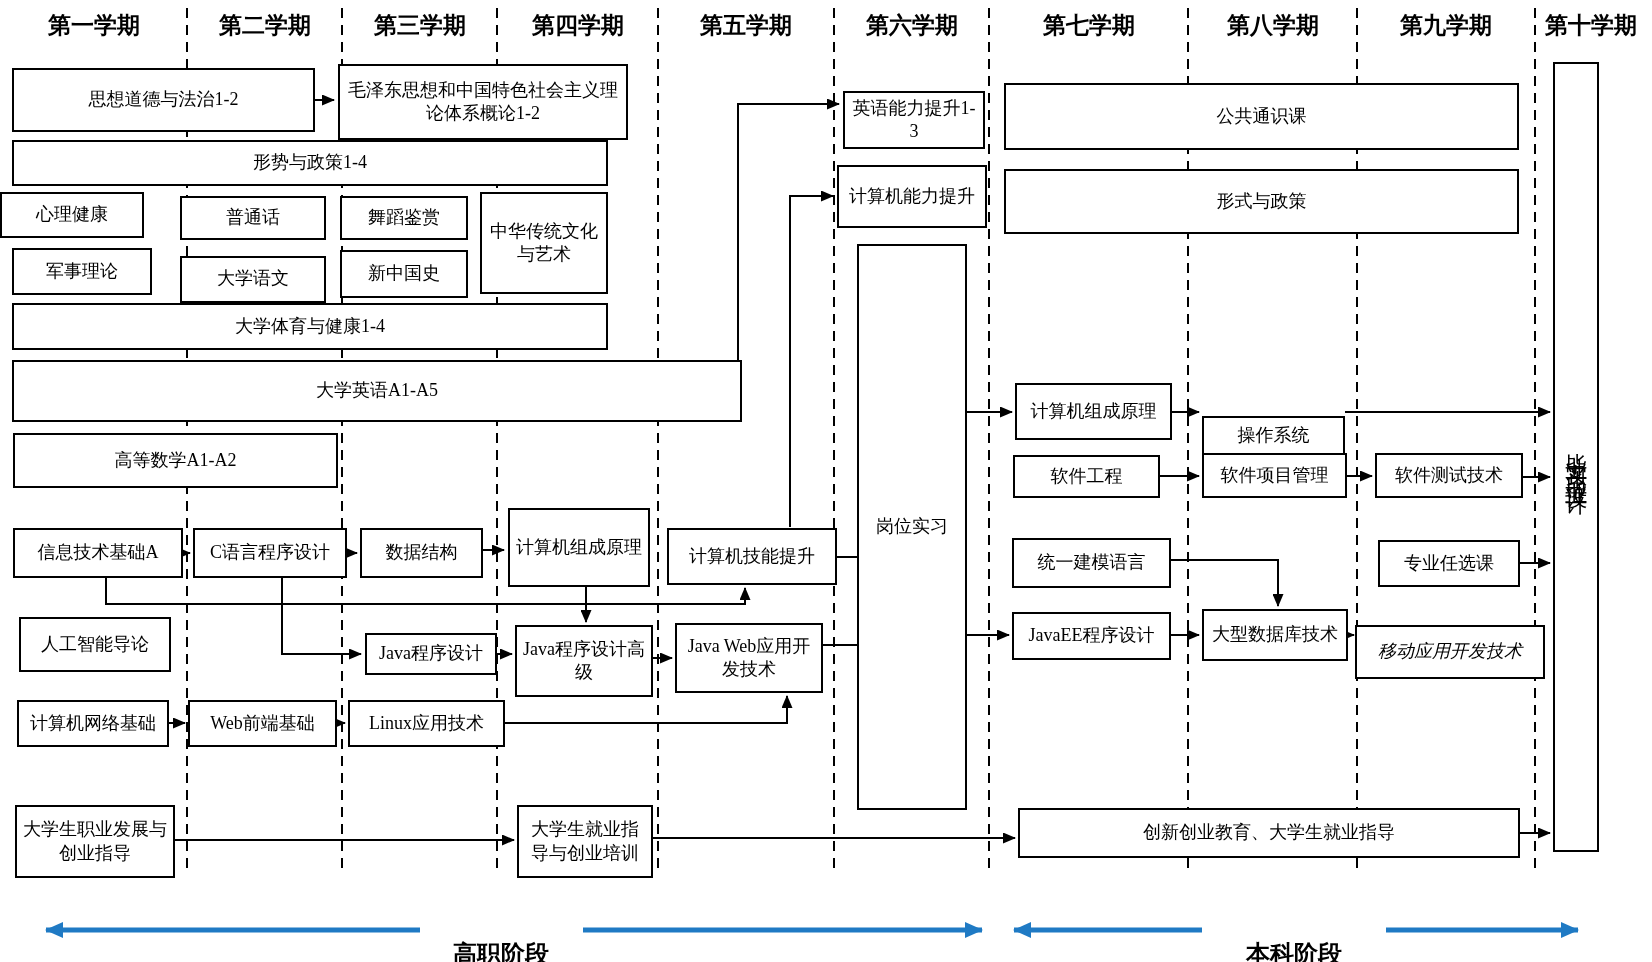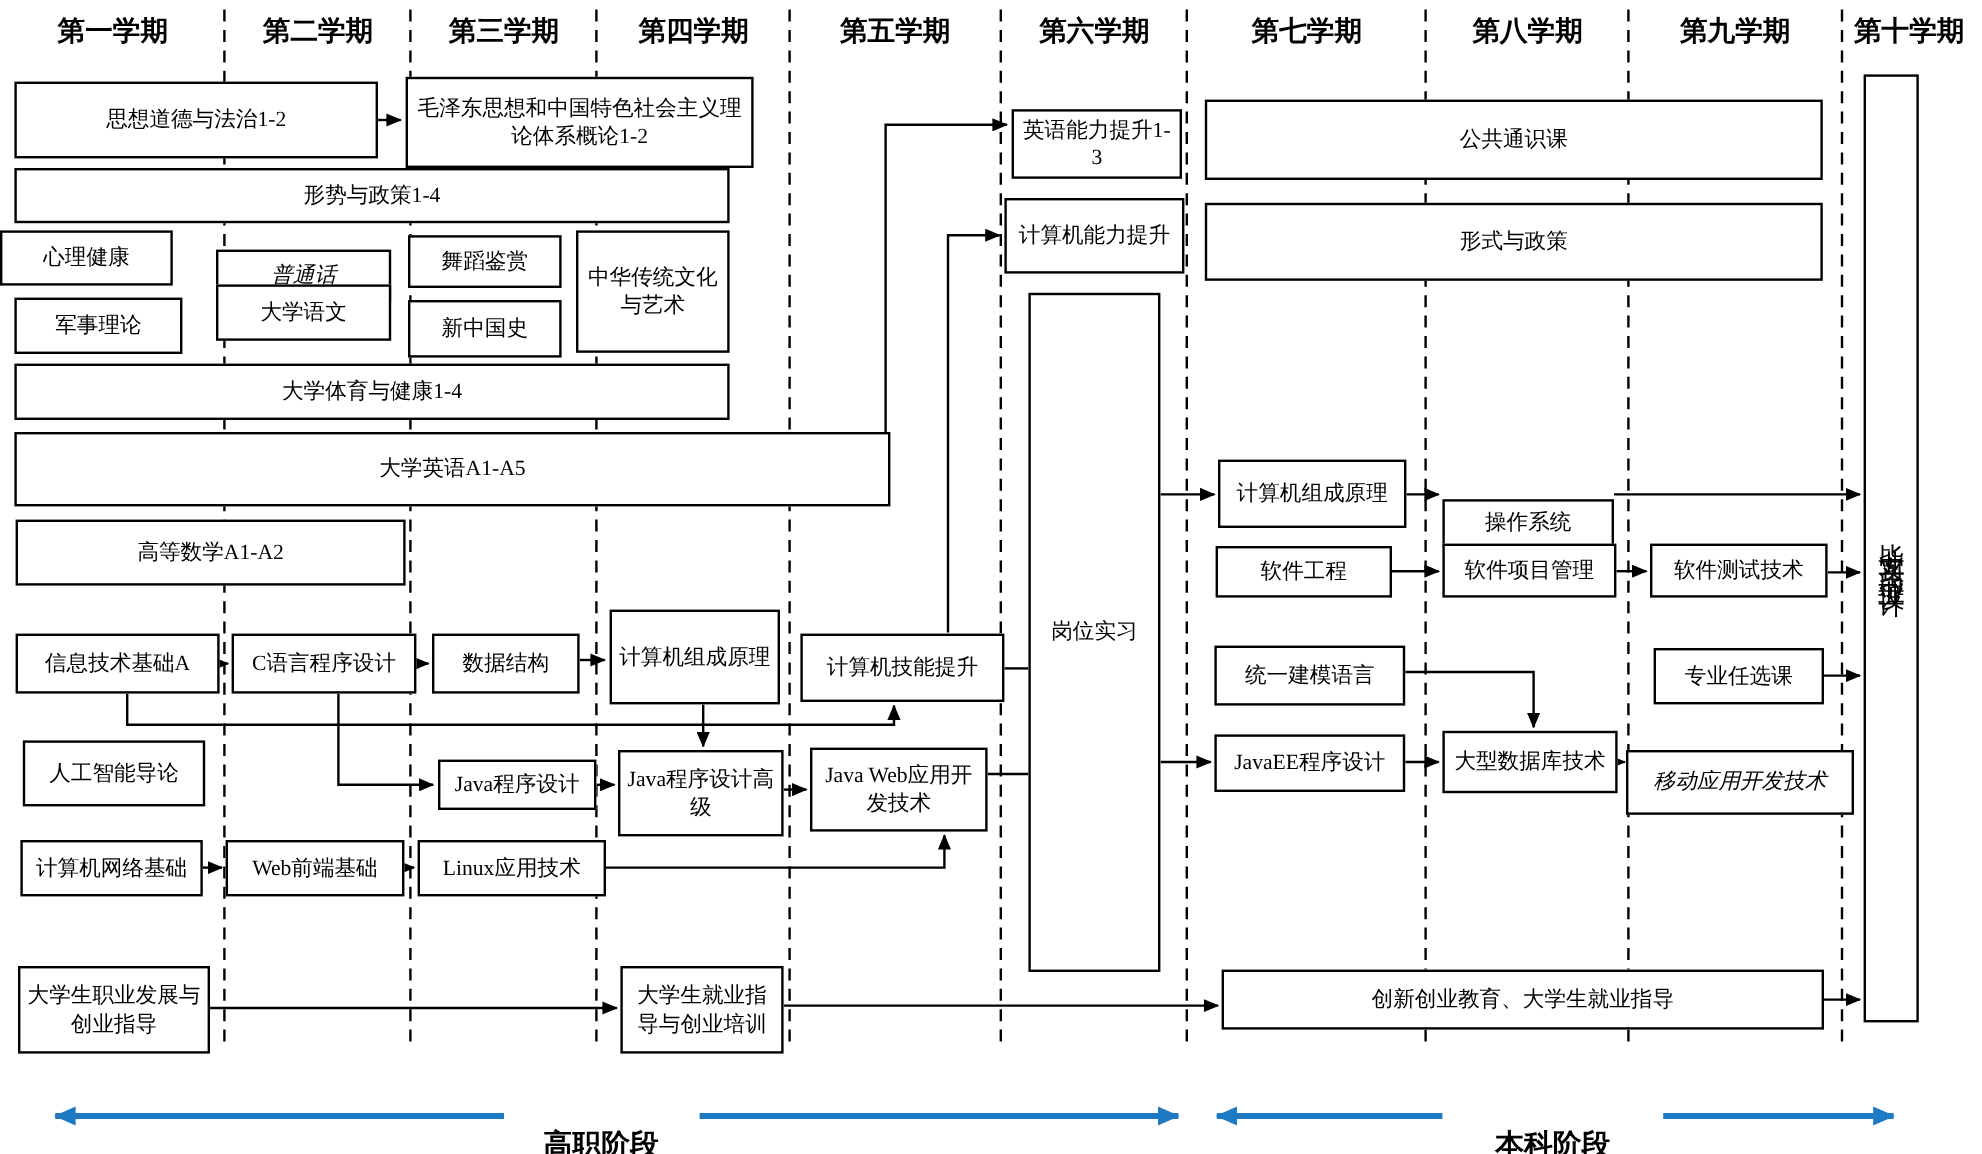--- a/index.html
+++ b/index.html
@@ -57,25 +57,25 @@
       <div class="sem-header" style="left: 1009px;">第七学期</div>
       <div class="sem-header" style="left: 1193px;">第八学期</div>
       <div class="sem-header" style="left: 1366px;">第九学期</div>
       <div class="sem-header" style="left: 1511px;">第十学期</div>
     </div>
   <div id="boxes">
       <div class="course-box" style="left: 12px; top: 68px; width: 303px; height: 64px;">思想道德与法治1-2</div>
       <div class="course-box" style="left: 338px; top: 64px; width: 290px; height: 76px;">毛泽东思想和中国特色社会主义理论体系概论1-2</div>
       <div class="course-box" style="left: 12px; top: 140px; width: 596px; height: 46px;">形势与政策1-4</div>
       <div class="course-box" style="left: 0; top: 192px; width: 144px; height: 46px;">心理健康</div>
-      <div class="course-box" style="left: 180px; top: 208px; width: 146px; height: 44px; font-style: italic;">普通话</div>
+      <div class="course-box" style="left: 180px; top: 196px; width: 146px; height: 44px;">普通话</div>
       <div class="course-box" style="left: 340px; top: 196px; width: 128px; height: 44px;">舞蹈鉴赏</div>
       <div class="course-box" style="left: 480px; top: 192px; width: 128px; height: 102px;">中华传统文化与艺术</div>
       <div class="course-box" style="left: 12px; top: 248px; width: 140px; height: 47px;">军事理论</div>
-      <div class="course-box" style="left: 180px; top: 237px; width: 146px; height: 47px;">大学语文</div>
+      <div class="course-box" style="left: 180px; top: 256px; width: 146px; height: 47px; font-family: Liberation Mono, monospace;">大学语文</div>
       <div class="course-box" style="left: 340px; top: 250px; width: 128px; height: 48px;">新中国史</div>
       <div class="course-box" style="left: 12px; top: 303px; width: 596px; height: 47px; text-align: center;">大学体育与健康1-4</div>
       <div class="course-box" style="left: 12px; top: 360px; width: 730px; height: 62px;">大学英语A1-A5</div>
       <div class="course-box" style="left: 13px; top: 433px; width: 325px; height: 55px;">高等数学A1-A2</div>
       <div class="course-box" style="left: 13px; top: 528px; width: 170px; height: 50px;">信息技术基础A</div>
       <div class="course-box" style="left: 193px; top: 528px; width: 154px; height: 50px;">C语言程序设计</div>
       <div class="course-box" style="left: 360px; top: 528px; width: 123px; height: 50px;">数据结构</div>
       <div class="course-box" style="left: 508px; top: 508px; width: 142px; height: 79px;">计算机组成原理</div>
       <div class="course-box" style="left: 667px; top: 528px; width: 170px; height: 57px;">计算机技能提升</div>
       <div class="course-box" style="left: 843px; top: 75px; width: 142px; height: 58px; margin-top: 16px;">英语能力提升1-3</div>

